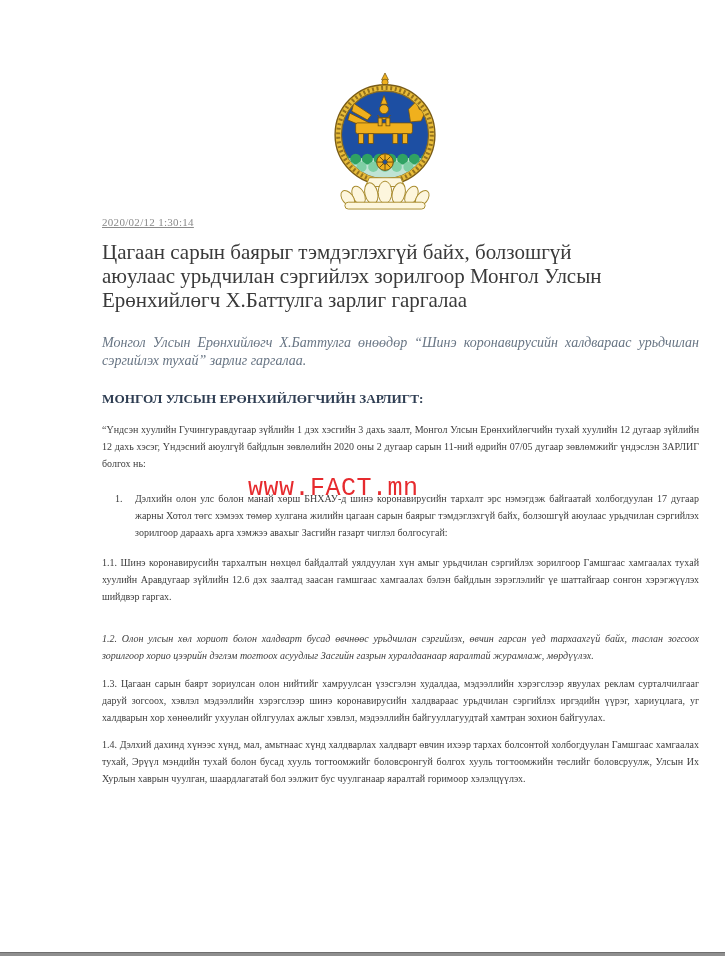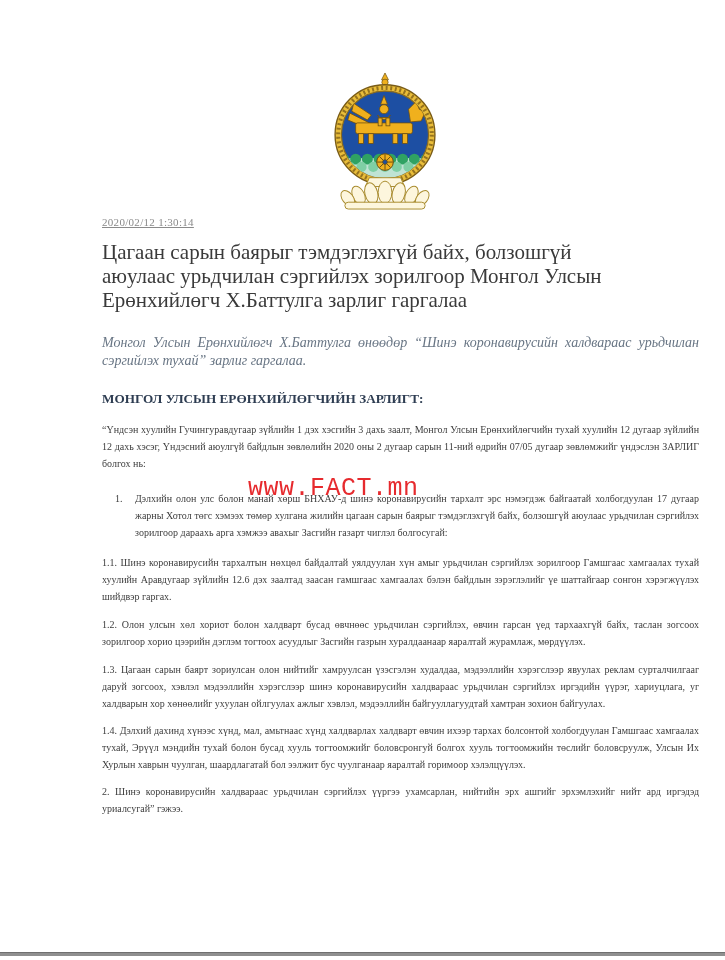--- a/index.html
+++ b/index.html
@@ -34,21 +34,21 @@
     margin-top:20px;font-weight:bold;font-size:13.2px;line-height:19px;color:#2e3d52;
   }
   .para{
     font-size:10px;line-height:17px;text-align:justify;color:#3d3d3d;
   }
   .intro{margin-top:6px;}
   .item1{margin-top:18px;display:flex;}
   .item1 .num{width:20px;flex:0 0 20px;margin-left:13px;}
   .item1 .itxt{flex:1;text-align:justify;}
   .c11{margin-top:13px;}
-  .c12{margin-top:11px;}
+  .c12{margin-top:25px;font-style:italic;}
   .c13{margin-top:11px;}
   .c14{margin-top:9px;}
   .c2{margin-top:8px;}
 
   
   .watermark{
     position:absolute;left:248px;top:474px;
     font-family:Liberation Mono, monospace;
     font-size:25px;color:#e41418;opacity:.9;letter-spacing:.5px;
     white-space:nowrap;pointer-events:none;
@@ -160,19 +160,18 @@
 
     <div class="para item1">
       <span class="num">1.</span>
       <span class="itxt">Дэлхийн олон улс болон манай хөрш БНХАУ-д шинэ коронавирусийн тархалт эрс нэмэгдэж байгаатай холбогдуулан 17 дугаар жарны Хотол төгс хэмээх төмөр хулгана жилийн цагаан сарын баярыг тэмдэглэхгүй байх, болзошгүй аюулаас урьдчилан сэргийлэх зорилгоор дараахь арга хэмжээ авахыг Засгийн газарт чиглэл болгосугай:</span>
     </div>
 
     <p class="para c11">1.1. Шинэ коронавирусийн тархалтын нөхцөл байдалтай уялдуулан хүн амыг урьдчилан сэргийлэх зорилгоор Гамшгаас хамгаалах тухай хуулийн Аравдугаар зүйлийн 12.6 дэх заалтад заасан гамшгаас хамгаалах бэлэн байдлын зэрэглэлийг үе шаттайгаар сонгон хэрэгжүүлэх шийдвэр гаргах.</p>
     <p class="para c12">1.2. Олон улсын хөл хориот болон халдварт бусад өвчнөөс урьдчилан сэргийлэх, өвчин гарсан үед тархаахгүй байх, таслан зогсоох зорилгоор хорио цээрийн дэглэм тогтоох асуудлыг Засгийн газрын хуралдаанаар яаралтай журамлаж, мөрдүүлэх.</p>
     <p class="para c13">1.3. Цагаан сарын баярт зориулсан олон нийтийг хамруулсан үзэсгэлэн худалдаа, мэдээллийн хэрэгслээр явуулах реклам сурталчилгааг даруй зогсоох, хэвлэл мэдээллийн хэрэгслээр шинэ коронавирусийн халдвараас урьдчилан сэргийлэх иргэдийн үүрэг, хариуцлага, уг халдварын хор хөнөөлийг ухуулан ойлгуулах ажлыг хэвлэл, мэдээллийн байгууллагуудтай хамтран зохион байгуулах.</p>
     <p class="para c14">1.4. Дэлхий дахинд хүнээс хүнд, мал, амьтнаас хүнд халдварлах халдварт өвчин ихээр тархах болсонтой холбогдуулан Гамшгаас хамгаалах тухай, Эрүүл мэндийн тухай болон бусад хууль тогтоомжийг боловсронгуй болгох хууль тогтоомжийн төслийг боловсруулж, Улсын Их Хурлын хаврын чуулган, шаардлагатай бол ээлжит бус чуулганаар яаралтай горимоор хэлэлцүүлэх.</p>
-    <p class="para c2">2. Шинэ коронавирусийн халдвараас урьдчилан сэргийлэх үүргээ ухамсарлан, нийтийн эрх ашгийг эрхэмлэхийг нийт ард иргэдэд уриалсугай” гэжээ.</p>
   </div>
 
   <div class="watermark">www.FACT.mn</div>
 
   <div class="bottom-rule"></div>
 </div>
 
 </body></html>

